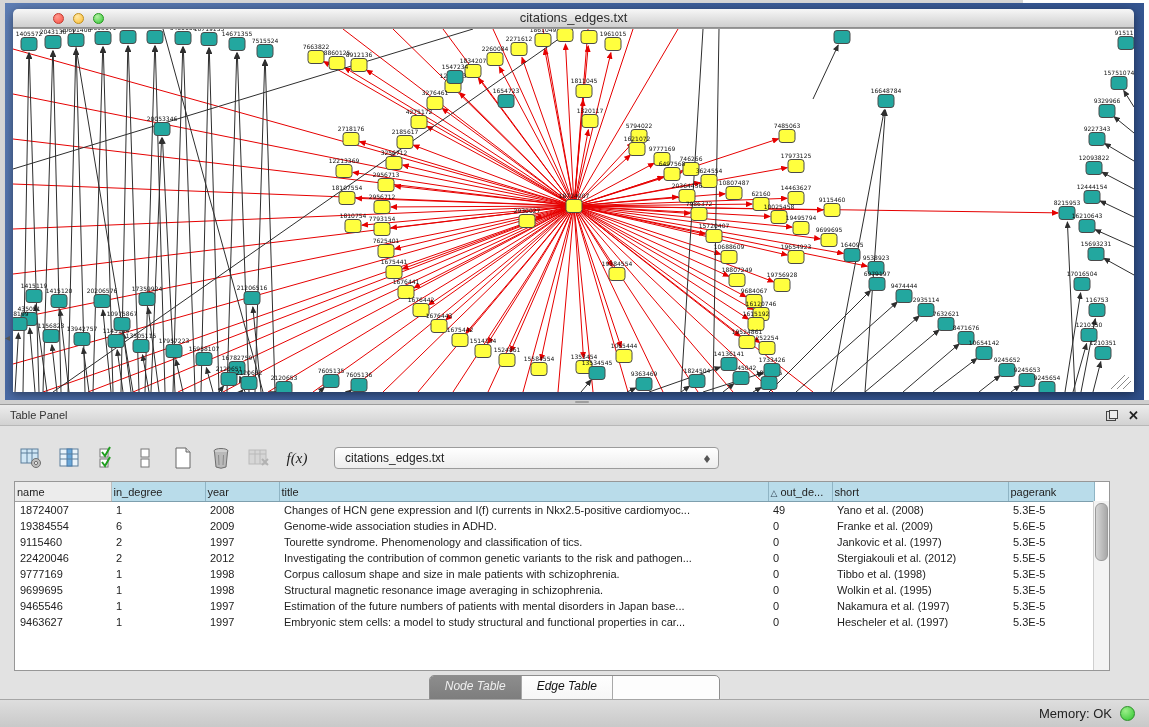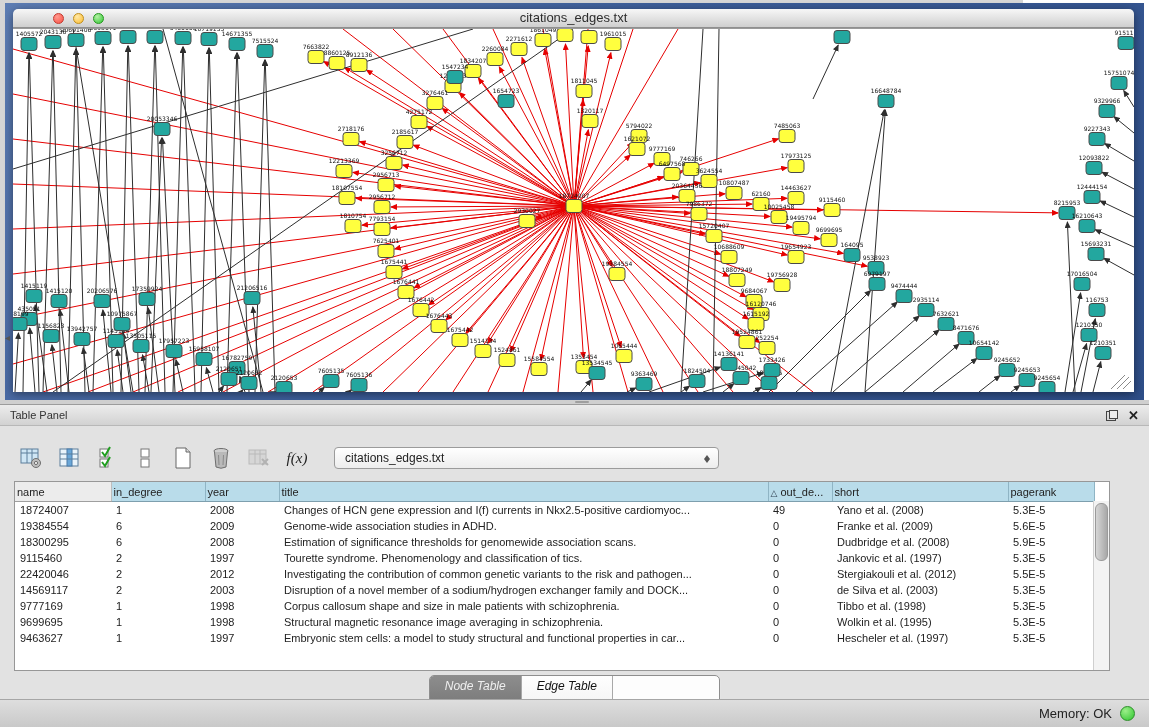--- a/index.html
+++ b/index.html
@@ -920,74 +920,65 @@
             <tr>
               <td>19384554</td>
               <td>6</td>
               <td>2009</td>
               <td>Genome-wide association studies in ADHD.</td>
               <td>0</td>
               <td>Franke et al. (2009)</td>
               <td>5.6E-5</td>
             </tr>
             <tr>
-              <td>18300295</td>
-              <td>6</td>
-              <td>2008</td>
-              <td>Estimation of significance thresholds for genomewide association scans.</td>
-              <td>0</td>
-              <td>Dudbridge et al. (2008)</td>
-              <td>5.9E-5</td>
-            </tr>
-            <tr>
               <td>9115460</td>
               <td>2</td>
               <td>1997</td>
               <td>Tourette syndrome. Phenomenology and classification of tics.</td>
               <td>0</td>
               <td>Jankovic et al. (1997)</td>
               <td>5.3E-5</td>
             </tr>
             <tr>
               <td>22420046</td>
               <td>2</td>
               <td>2012</td>
               <td>Investigating the contribution of common genetic variants to the risk and pathogen...</td>
               <td>0</td>
               <td>Stergiakouli et al. (2012)</td>
               <td>5.5E-5</td>
-            </tr>
-            <tr>
-              <td>14569117</td>
-              <td>2</td>
-              <td>2003</td>
-              <td>Disruption of a novel member of a sodium/hydrogen exchanger family and DOCK...</td>
-              <td>0</td>
-              <td>de Silva et al. (2003)</td>
-              <td>5.3E-5</td>
             </tr>
             <tr>
               <td>9777169</td>
               <td>1</td>
               <td>1998</td>
               <td>Corpus callosum shape and size in male patients with schizophrenia.</td>
               <td>0</td>
               <td>Tibbo et al. (1998)</td>
               <td>5.3E-5</td>
             </tr>
             <tr>
               <td>9699695</td>
               <td>1</td>
               <td>1998</td>
               <td>Structural magnetic resonance image averaging in schizophrenia.</td>
               <td>0</td>
               <td>Wolkin et al. (1995)</td>
               <td>5.3E-5</td>
             </tr>
             <tr>
+              <td>9465546</td>
+              <td>1</td>
+              <td>1997</td>
+              <td>Estimation of the future numbers of patients with mental disorders in Japan base...</td>
+              <td>0</td>
+              <td>Nakamura et al. (1997)</td>
+              <td>5.3E-5</td>
+            </tr>
+            <tr>
               <td>9463627</td>
               <td>1</td>
               <td>1997</td>
               <td>Embryonic stem cells: a model to study structural and functional properties in car...</td>
               <td>0</td>
               <td>Hescheler et al. (1997)</td>
               <td>5.3E-5</td>
             </tr>
           </tbody>
       </table>

